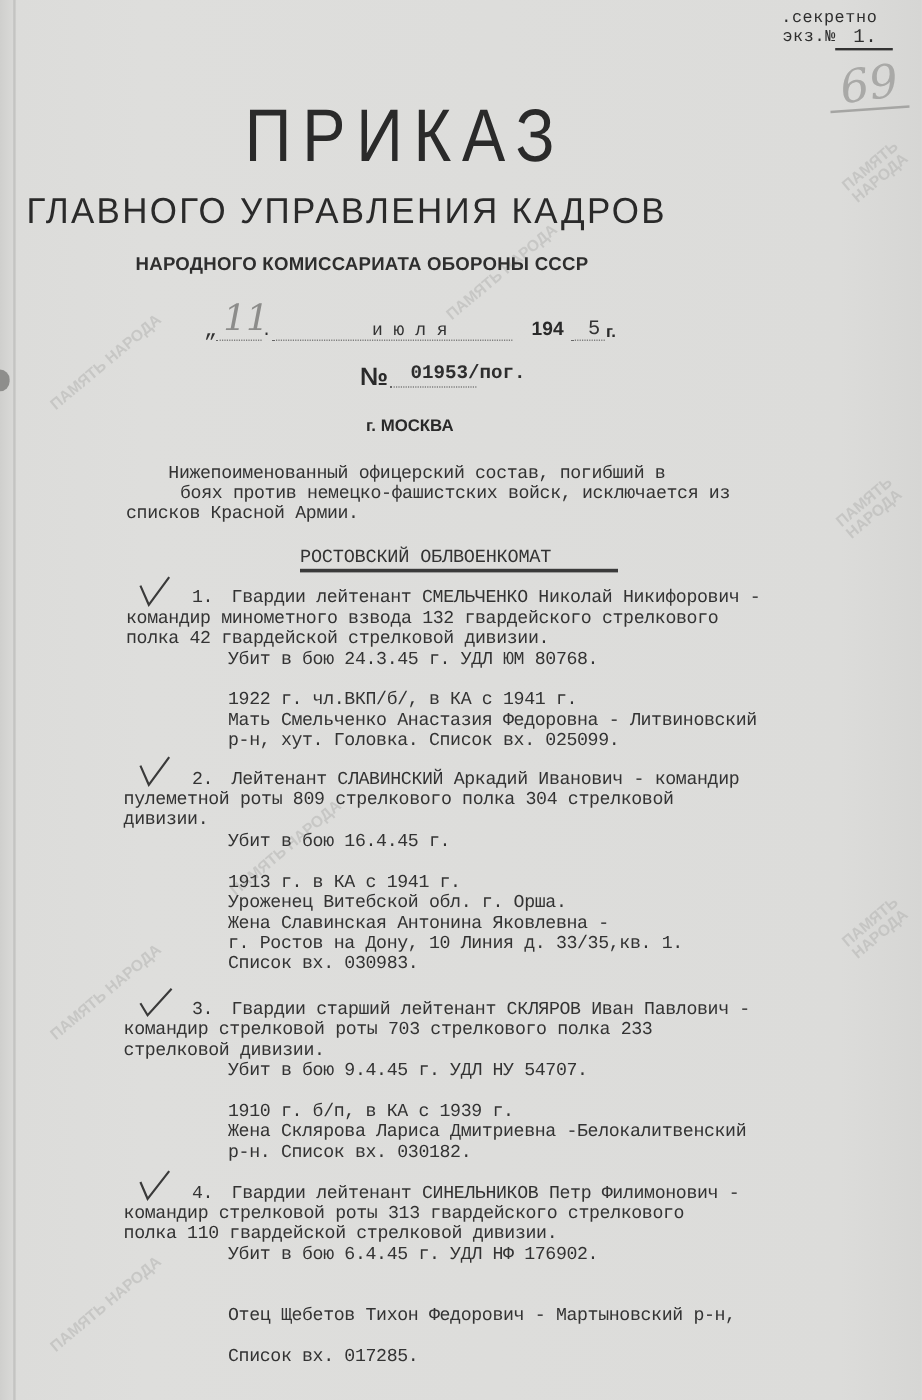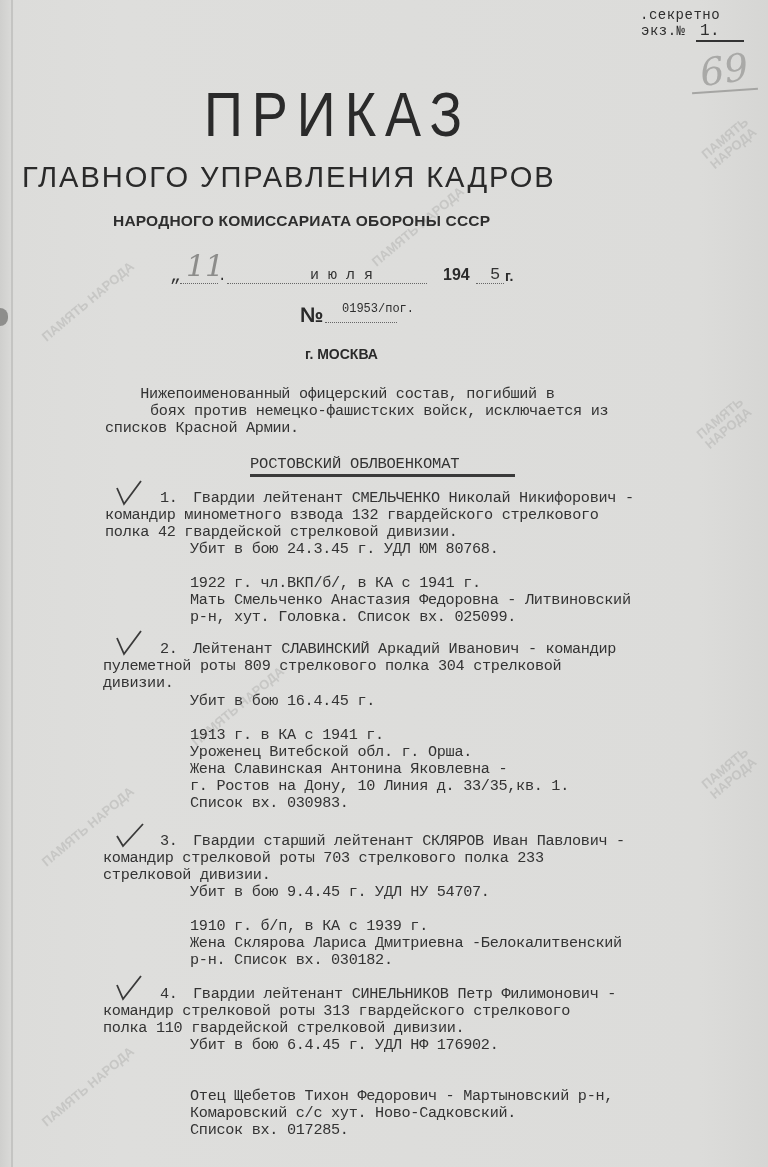--- a/index.html
+++ b/index.html
@@ -14,38 +14,38 @@
       position: absolute; left: 0; top: 0; width: 768px; height: 1167px;
       background: linear-gradient(90deg, #cfcfcd 0px, #dcdcda 14px, #dededc 120px, #dcdcda 700px, #d6d6d4 768px);
     }
     .edge-line { position: absolute; left: 11px; top: 0; width: 2px; height: 1167px; background: #c4c4c2; }
     .punch { position: absolute; left: 0; top: 308px; width: 8px; height: 18px; border-radius: 0 9px 9px 0; background: #8e8e8c; }
     .wm {
       position: absolute; font-family: "Liberation Sans", sans-serif; font-size: 13px; font-weight: bold;
       color: rgba(180,180,178,0.55); transform: rotate(-40deg); line-height: 13px; text-align: center;
     }
     .abs { position: absolute; white-space: pre; }
-    .secret { font-size: 14px; letter-spacing: 0.5px; line-height: 16px; }
+    .secret { font-size: 14px; letter-spacing: 0.5px; line-height: 16px; margin-left: 11px; }
     .handnum {
       position: absolute; left: 700px; top: 48px; font-family: "DejaVu Serif", serif; font-style: italic;
       font-size: 38px; color: #a9a9a7; transform: rotate(-8deg);
     }
     .hand-underline { position: absolute; left: 692px; top: 90px; width: 66px; height: 2px; background: #a5a5a3; transform: rotate(-4deg); }
     .title {
       font-family: "Liberation Sans", sans-serif; font-size: 54px; letter-spacing: 9px; color: #2a2a2a;
       transform: scaleY(1.15); transform-origin: top left;
     }
     .sub1 {
       font-family: "Liberation Sans", sans-serif; font-size: 30px; letter-spacing: 2px; color: #2a2a2a;
       transform: scaleX(0.97); transform-origin: top left;
     }
     .sub2 { font-family: Liberation Sans, sans-serif; font-size: 15.5px; color: #2e2e2e; font-weight: bold; letter-spacing: 0.2px; text-align: center; }
     .dateline { font-size: 15px; color: #333; }
     .dotted { position: absolute; border-bottom: 1px dotted #666; height: 0; }
-    .numline { font-size: 12px; }
+    .numline { font-size: 16px; font-weight: bold; }
     .no-sign { font-family: "Liberation Sans", sans-serif; font-size: 21px; font-weight: bold; color: #2a2a2a; }
     .city { font-family: "Liberation Sans", sans-serif; font-size: 14px; font-weight: bold; color: #2a2a2a; }
     .tx { font-size: 15.2px; line-height: 17px; color: #333; letter-spacing: -0.3px; }
     .section-title { font-size: 15.5px; color: #333; letter-spacing: -0.2px; }
     .section-ul { position: absolute; left: 250px; top: 474px; width: 265px; height: 3px; background: #3a3a3a; }
     .check { position: absolute; width: 30px; height: 26px; }
     .hand-11 { position: absolute; left: 186px; top: 248px; font-family: "DejaVu Serif", serif; font-style: italic; font-size: 30px; color: #8c8c8a; }
   </style>
 </head>
 <body>
@@ -146,15 +146,14 @@
 
   <svg class="check" style="left:115px;top:975px;" viewBox="0 0 30 26">
       <path d="M2 10 L8 24 L26 1" fill="none" stroke="#3a3a3a" stroke-width="1.8"></path>
     </svg>
   <div class="abs tx" style="left:160px;top:986px;">4.</div>
   <div class="abs tx" style="left:193px;top:986px;">Гвардии лейтенант СИНЕЛЬНИКОВ Петр Филимонович -</div>
   <div class="abs tx" style="left:103px;top:1003px;">командир стрелковой роты 313 гвардейского стрелкового</div>
   <div class="abs tx" style="left:103px;top:1020px;">полка 110 гвардейской стрелковой дивизии.</div>
   <div class="abs tx" style="left:190px;top:1037px;">Убит в бою 6.4.45 г. УДЛ НФ 176902.</div>
   <div class="abs tx" style="left:190px;top:1088px;">Отец Щебетов Тихон Федорович - Мартыновский р-н,</div>
-  <div class="abs tx" style="left:190px;top:1105px;">Комаровский с/с хут. Ново-Садковский.</div>
   <div class="abs tx" style="left:190px;top:1122px;">Список вх. 017285.</div>
 </div>
 
 </body></html>

